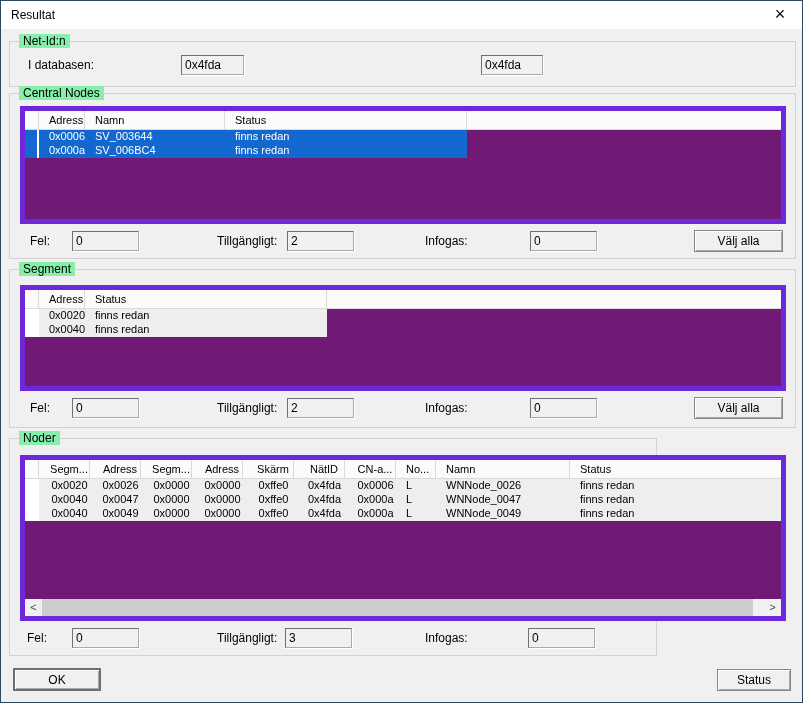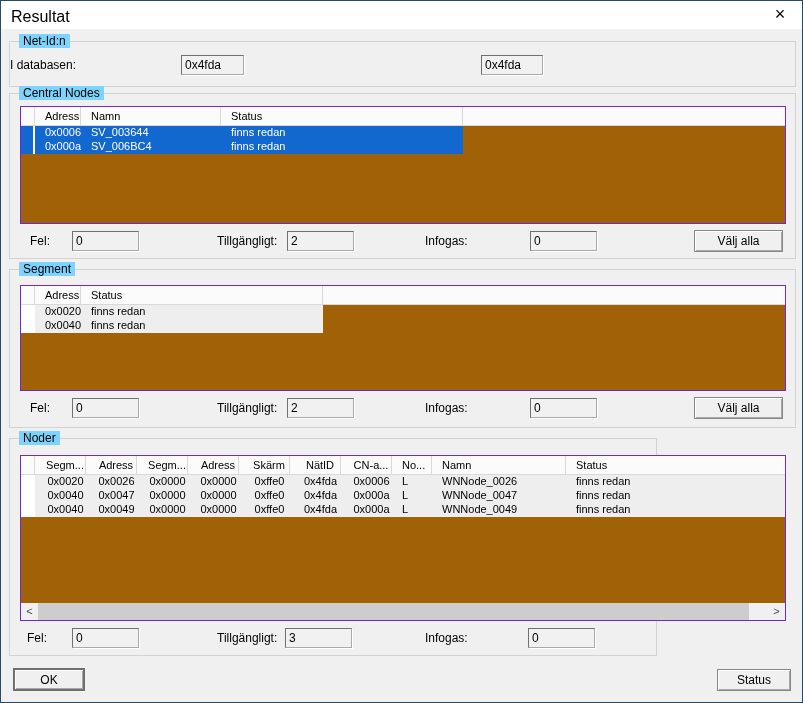--- a/index.html
+++ b/index.html
@@ -1,37 +1,37 @@
 <!DOCTYPE html>
 <html><head>
 <meta charset="utf-8">
 <style>
   html,body{margin:0;padding:0;background:#c8c8c8;}
   .window{position:relative;width:803px;height:703px;box-sizing:border-box;
     background:#f0f0f0;border:1px solid #2b4866;overflow:hidden;
     font-family:"Liberation Sans",sans-serif;font-size:12px;color:#000;}
   
   .titlebar{position:absolute;left:0;top:0;right:0;height:28px;background:#ffffff;}
-  .title-text{position:absolute;left:10px;top:7px;font-size:16px;}
+  .title-text{position:absolute;left:10px;top:7px;font-size:12px;}
   .close-btn{position:absolute;right:9px;top:2px;width:26px;height:24px;text-align:center;
     line-height:23px;font-size:18px;cursor:default;}
   
   .group{position:absolute;border:1px solid #d2d2d2;box-sizing:border-box;}
-  .group-label{position:absolute;top:-8px;left:9px;background:#7dd3fc;padding:0 4px;line-height:14px;}
+  .group-label{position:absolute;top:-8px;left:9px;background:#86efac;padding:0 4px;line-height:14px;}
   #g-netid{left:8px;top:40px;width:787px;height:46px;}
   #g-central{left:8px;top:92px;width:787px;height:166px;}
   #g-segment{left:8px;top:268px;width:787px;height:159px;}
   #g-noder{left:8px;top:437px;width:648px;height:218px;}
   
   .lbl{position:absolute;height:20px;line-height:20px;white-space:nowrap;}
   .tb{position:absolute;box-sizing:border-box;height:20px;background:#f1f1f1;
     border:1px solid;border-color:#707070 #a9a9a9 #a9a9a9 #707070;
     box-shadow:1px 1px 0 #ffffff;padding:0 3px;font:12px "Liberation Sans",sans-serif;color:#000;}
   
-  .table{position:absolute;background:#a16207;border:1px solid #6d28d9;box-sizing:border-box;overflow:hidden;}
+  .table{position:absolute;background:#701a75;border:5px solid #6d28d9;box-sizing:border-box;overflow:hidden;}
   .thead{display:flex;height:18px;background:#fbfbfb;border-bottom:1px solid #d9d9d9;
     font-size:11px;}
   .th{box-sizing:border-box;border-right:1px solid #d9d9d9;padding:3px 0 0 10px;
     white-space:nowrap;overflow:hidden;}
   .th.fill{flex:1;border-right:none;}
   .trow{display:flex;height:14px;line-height:13px;font-size:11px;}
   .trow:first-of-type{margin-top:2px;}
   .td{box-sizing:border-box;padding-left:10px;white-space:nowrap;overflow:hidden;}
   .td.selcell{padding:0;}
   
@@ -76,21 +76,21 @@
 
 <div class="window">
 
   <div class="titlebar">
     <span class="title-text">Resultat</span>
     <span class="close-btn">×</span>
   </div>
 
   <div class="group" id="g-netid">
     <span class="group-label">Net-Id:n</span>
-    <span class="lbl" style="left:0;top:13px;">I databasen:</span>
+    <span class="lbl" style="left:18px;top:13px;">I databasen:</span>
     <input class="tb" style="left: 171px; top: 13px; width: 63px;" value="0x4fda">
     <input class="tb" style="left: 471px; top: 13px; width: 62px;" value="0x4fda">
   </div>
 
   <div class="group" id="g-central">
     <span class="group-label">Central Nodes</span>
 
     <div class="table" style="left:10px;top:12px;width:766px;height:118px;">
       <div class="thead">
         <div class="th cn-sel"></div>
@@ -224,16 +224,16 @@
     <div class="stats" style="top:188px;">
       <span class="lbl" style="left:17px;">Fel:</span>
       <input class="tb" style="left: 62px;" value="0">
       <span class="lbl" style="left:207px;">Tillgängligt:</span>
       <input class="tb" style="left: 275px;" value="3">
       <span class="lbl" style="left:415px;">Infogas:</span>
       <input class="tb" style="left: 518px;" value="0">
     </div>
   </div>
 
-  <button class="btn btn-default" style="left:12px;top:667px;width:72px;height:23px;">OK</button>
+  <button class="btn btn-default" style="left:12px;top:667px;width:88px;height:23px;">OK</button>
   <button class="btn" style="left:716px;top:668px;width:74px;height:22px;">Status</button>
 
 </div>
 
 </body></html>

